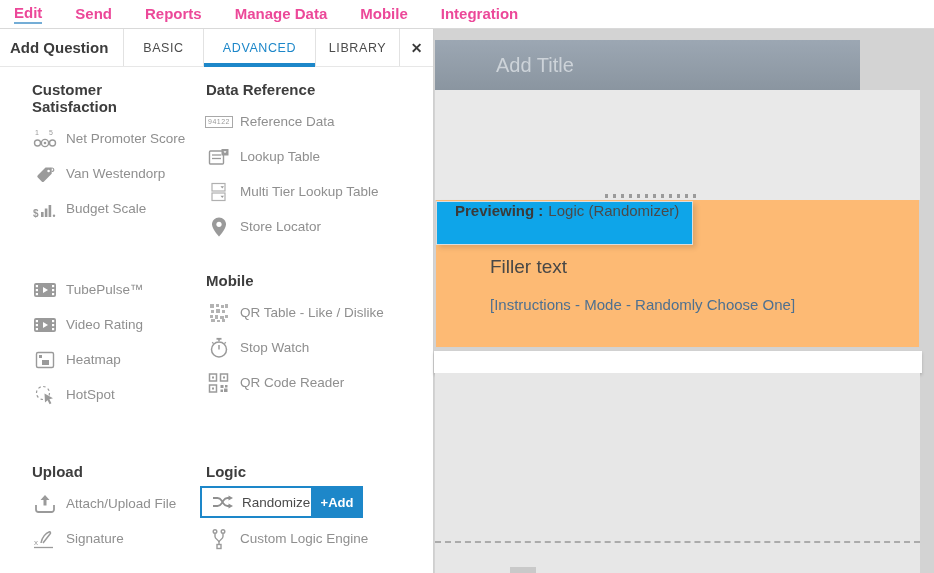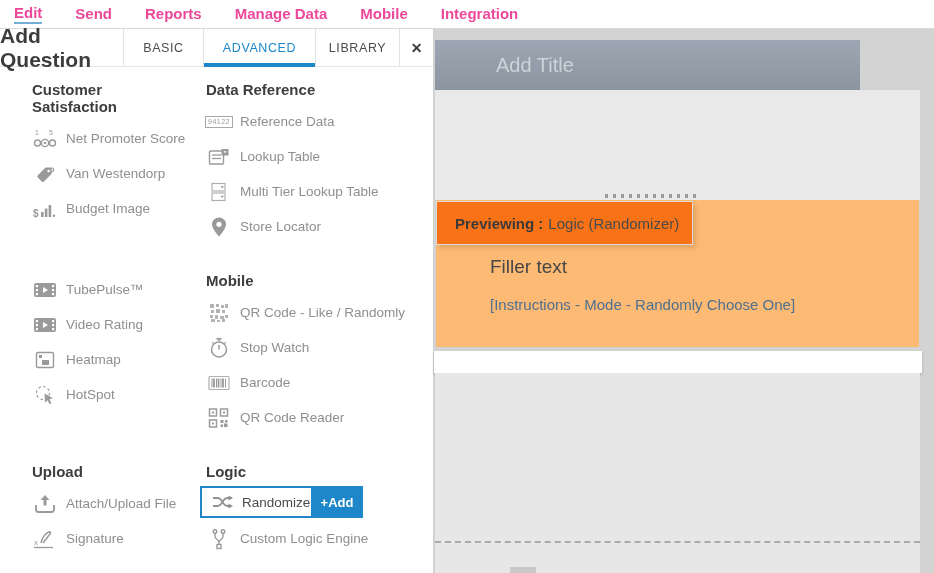--- a/index.html
+++ b/index.html
@@ -32,22 +32,22 @@
 
   
   .main { position: absolute; top: 29px; left: 0; right: 0; bottom: 0; display: flex; }
   .panel {
     width: 434px; min-width: 434px;
     background: #fff;
     border-right: 1px solid #cfcfcf;
   }
   .panel-header { height: 38px; display: flex; border-top: 0; border-bottom: 1px solid #e7e7e7; }
   .panel-title {
-    width: 123px; display: flex; align-items: center; 
-    font-size: 21px; font-weight: 700; color: #3c3c3c;
+    width: 123px; display: flex; align-items: center; padding-left: 10px;
+    font-size: 15px; font-weight: 700; color: #3c3c3c;
   }
   .tab {
     display: flex; align-items: center; justify-content: center;
     font-size: 12.5px; letter-spacing: .6px; color: #4c4c4c;
     border-left: 1px solid #e2e2e2; position: relative; cursor: pointer;
   }
   .tab-basic { width: 80px; }
   .tab-advanced { width: 112px; }
   .tab-library { width: 84px; }
   .tab.active { color: #1d87c9; }
@@ -124,23 +124,23 @@
   .pv-dashed {
     position: absolute; left: 1px; top: 512px; width: 485px; height: 0;
     border-top: 2px dashed #ababab;
   }
   .pv-stub {
     position: absolute; left: 76px; top: 538px; width: 26px; height: 6px;
     background: #c9c9c9;
   }
   .pv-tooltip {
     position: absolute; left: 2px; top: 172px; width: 257px; height: 44px;
-    background: #f97316; border: 1px solid #dddcdb;
+    background: #0ea5e9; border: 1px solid #dddcdb;
     box-shadow: 3px 3px 5px rgba(0,0,0,.12);
-    display: flex; align-items: center; padding-left: 18px;
+    display: flex; align-items: flex-start; padding-left: 18px;
     font-size: 15px; z-index: 5; white-space: nowrap;
   }
   .pv-tooltip .tt-label { font-weight: 700; color: #3a3a3a; margin-right: 5px; }
   .pv-tooltip .tt-value { color: #4a4a4a; }
 </style>
 </head>
 <body>
 
 <nav class="topnav">
   <a class="nav-item active">Edit</a>
@@ -198,21 +198,21 @@
           <div class="item">
             <span class="ic">
               <svg width="24" height="22" viewBox="0 0 24 22">
                   <text x="0" y="19" font-size="10" font-weight="bold" fill="#9a9a9a">$</text>
                   <rect x="8" y="14" width="2.6" height="5" fill="#9a9a9a"></rect>
                   <rect x="11.8" y="10.5" width="2.6" height="8.5" fill="#9a9a9a"></rect>
                   <rect x="15.6" y="7" width="2.6" height="12" fill="#9a9a9a"></rect>
                   <circle cx="21" cy="17.8" r="1.2" fill="#9a9a9a"></circle>
                 </svg>
             </span>
-            <span class="lbl">Budget Image</span>
+            <span class="lbl">Budget Scale</span>
           </div>
         </div>
 
         <div class="section">
 
           <div class="item">
             <span class="ic">
               <svg width="24" height="22" viewBox="0 0 24 22">
                   <rect x="1" y="4" width="22" height="14" rx="2" fill="#9a9a9a"></rect>
                   <rect x="2.8" y="6" width="2.2" height="2.2" fill="#fff"></rect>
@@ -354,54 +354,37 @@
                   <rect x="14" y="8" width="3" height="3"></rect>
                   <rect x="2" y="13" width="3" height="3"></rect>
                   <rect x="7" y="13" width="3" height="4"></rect>
                   <rect x="12" y="14" width="4" height="3"></rect>
                   <rect x="17" y="13" width="3" height="3"></rect>
                   <rect x="3" y="17" width="4" height="3"></rect>
                   <rect x="9" y="18" width="3" height="2"></rect>
                   <rect x="14" y="17" width="3" height="3"></rect>
                 </svg>
             </span>
-            <span class="lbl">QR Code - Like / Randomly</span>
+            <span class="lbl">QR Table - Like / Dislike</span>
           </div>
 
           <div class="item">
             <span class="ic">
               <svg width="22" height="22" viewBox="0 0 22 22">
                   <line x1="8.5" y1="1.8" x2="13.5" y2="1.8" stroke="#9a9a9a" stroke-width="1.8"></line>
                   <line x1="11" y1="1.8" x2="11" y2="4.2" stroke="#9a9a9a" stroke-width="1.5"></line>
                   <circle cx="11" cy="12.5" r="7.5" fill="none" stroke="#9a9a9a" stroke-width="1.5"></circle>
                   <line x1="11" y1="12.5" x2="11" y2="8" stroke="#9a9a9a" stroke-width="1.5"></line>
                   <line x1="4.2" y1="5.2" x2="5.6" y2="6.6" stroke="#9a9a9a" stroke-width="1.3"></line>
                   <line x1="17.8" y1="5.2" x2="16.4" y2="6.6" stroke="#9a9a9a" stroke-width="1.3"></line>
                 </svg>
             </span>
             <span class="lbl">Stop Watch</span>
           </div>
 
-          <div class="item">
-            <span class="ic">
-              <svg width="24" height="22" viewBox="0 0 24 22">
-                  <rect x="2" y="4.5" width="20" height="13" rx="1" fill="none" stroke="#b0b0b0" stroke-width="1.2"></rect>
-                  <g stroke="#9a9a9a">
-                    <line x1="5" y1="6.5" x2="5" y2="15.5" stroke-width="1"></line>
-                    <line x1="7" y1="6.5" x2="7" y2="15.5" stroke-width="1.8"></line>
-                    <line x1="9.5" y1="6.5" x2="9.5" y2="15.5" stroke-width="1"></line>
-                    <line x1="11.5" y1="6.5" x2="11.5" y2="15.5" stroke-width="1.8"></line>
-                    <line x1="14" y1="6.5" x2="14" y2="15.5" stroke-width="1"></line>
-                    <line x1="16" y1="6.5" x2="16" y2="15.5" stroke-width="1.8"></line>
-                    <line x1="18.5" y1="6.5" x2="18.5" y2="15.5" stroke-width="1"></line>
-                  </g>
-                </svg>
-            </span>
-            <span class="lbl">Barcode</span>
-          </div>
 
           <div class="item">
             <span class="ic">
               <svg width="24" height="22" viewBox="0 0 24 22">
                   <g fill="none" stroke="#9a9a9a" stroke-width="1.5">
                     <rect x="2.5" y="2" width="7" height="7"></rect>
                     <rect x="13.5" y="2" width="7" height="7"></rect>
                     <rect x="2.5" y="13" width="7" height="7"></rect>
                   </g>
                   <rect x="5" y="4.5" width="2" height="2" fill="#9a9a9a"></rect>

